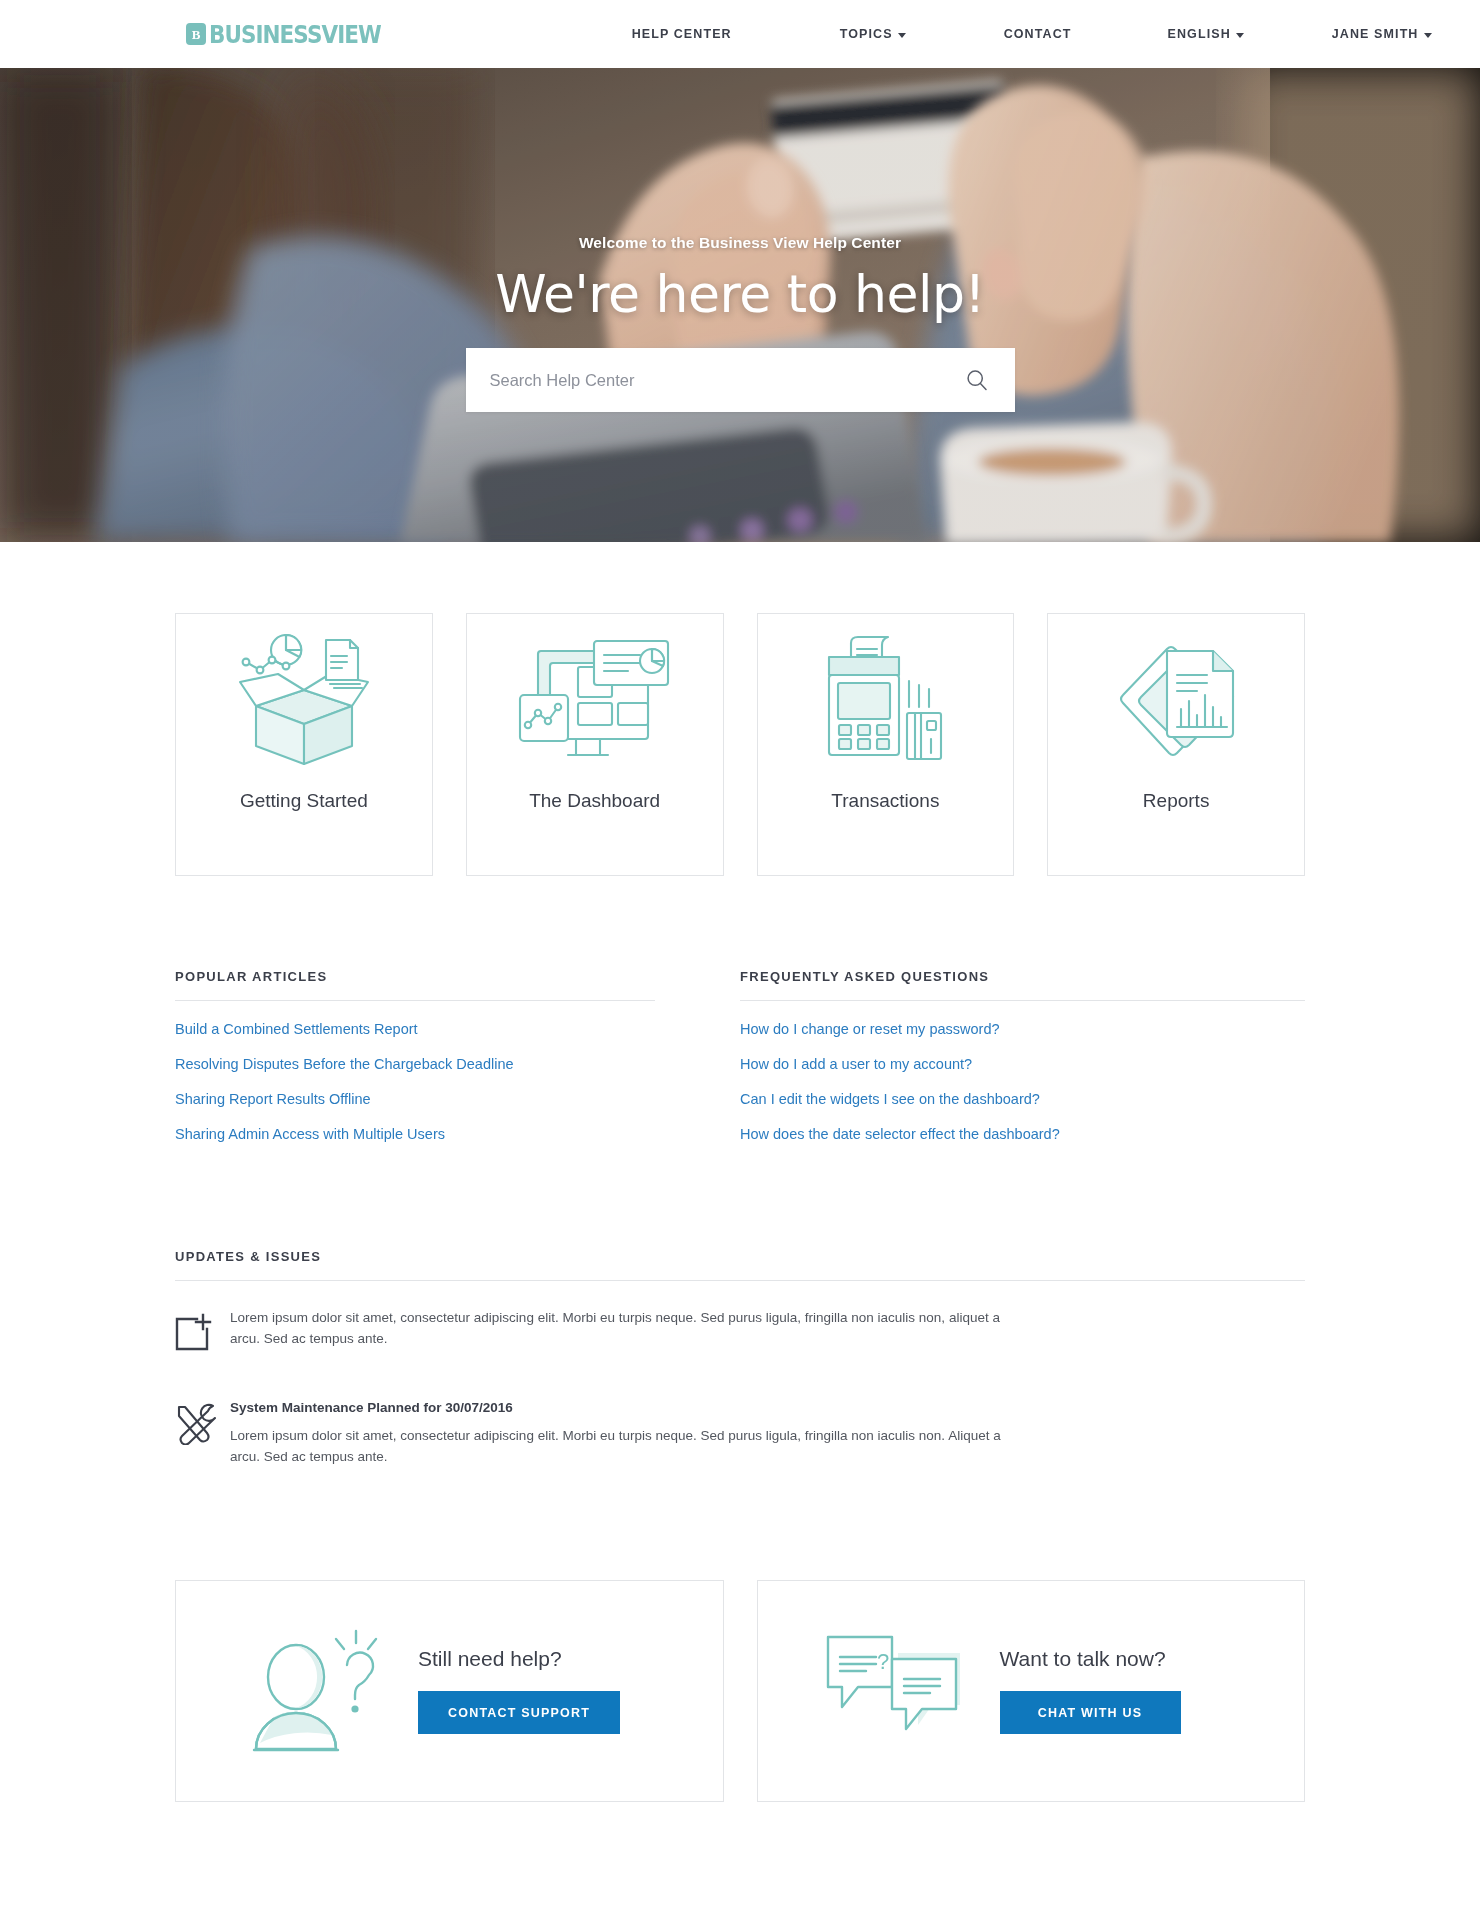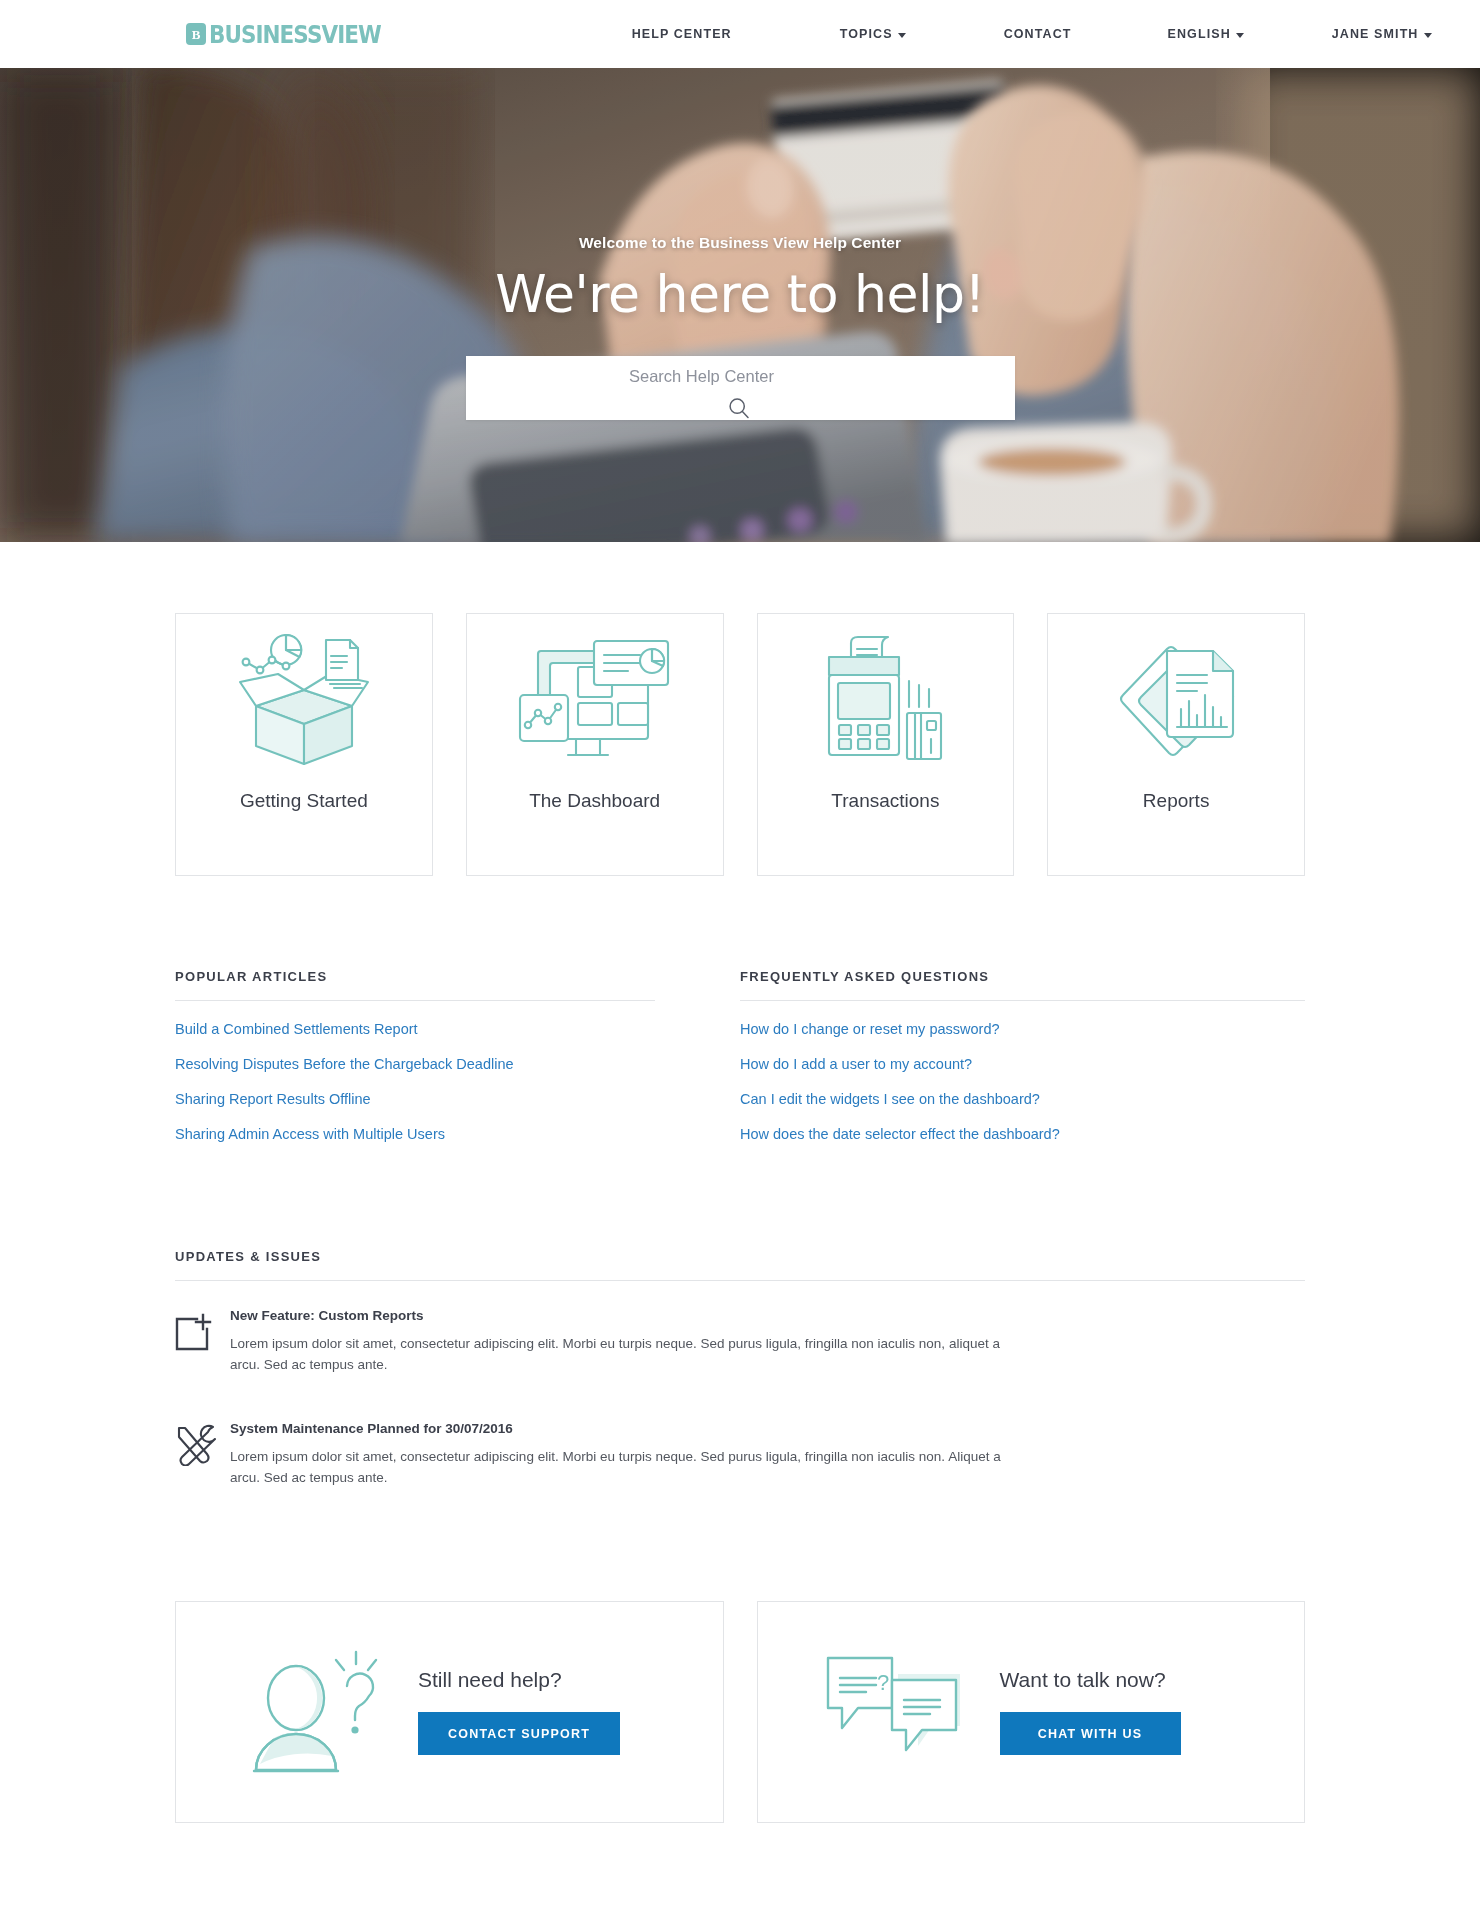--- a/index.html
+++ b/index.html
@@ -108,29 +108,28 @@
   .hero-title {
     margin-top: 12px;
     font-size: 52px;
     font-weight: 400;
     color: #ffffff;
     letter-spacing: -0.5px;
     text-shadow: 0 2px 9px rgba(0,0,0,0.32);
     font-family: "DejaVu Sans", sans-serif;
   }
   .search-wrap {
-    margin-top: 32px;
+    margin-top: 24px;
     width: 549px;
     height: 64px;
     background: #ffffff;
     display: flex;
     align-items: center;
     padding: 0 26px 0 24px;
     box-shadow: 0 1px 3px rgba(0,0,0,0.08);
-    flex-direction: column;
   }
   .search-input {
     flex: 1;
     border: none;
     outline: none;
     font-size: 16.5px;
     color: #868a94;
     font-family: "Liberation Sans", sans-serif;
     background: transparent;
   }
@@ -539,21 +538,20 @@
     <div class="sec-rule"></div>
 
     <div class="update-item">
       <div class="update-icon">
         <svg width="40" height="40" viewBox="0 0 40 40" fill="none" stroke="#3b3f4a" stroke-width="2.4" stroke-linecap="square">
           <path d="M2 8 H22 M2 8 V38 H32 V18"></path>
           <path d="M28 4 V18 M21 11 H35"></path>
         </svg>
       </div>
       <div class="update-body">
-        <div class="update-title">New Feature: Custom Reports</div>
         <div class="update-text">Lorem ipsum dolor sit amet, consectetur adipiscing elit. Morbi eu turpis neque. Sed purus ligula, fringilla non iaculis non, aliquet a arcu. Sed ac tempus ante.</div>
       </div>
     </div>
 
     <div class="update-item second">
       <div class="update-icon">
         <svg width="42" height="42" viewBox="0 0 42 42" fill="none" stroke="#3b3f4a" stroke-width="2.1" stroke-linejoin="round" stroke-linecap="round">
           <path d="M4 4 L10 4 L32 30 q3 4 0 7 q-4 3 -7 0 L4 13 Z"></path>
           <path d="M38 3 a8 8 0 1 0 2 12 L14 40 q-3 3 -7 0 q-3 -4 0 -7 L33 8 a8 8 0 0 1 5 -5 Z"></path>
         </svg>

